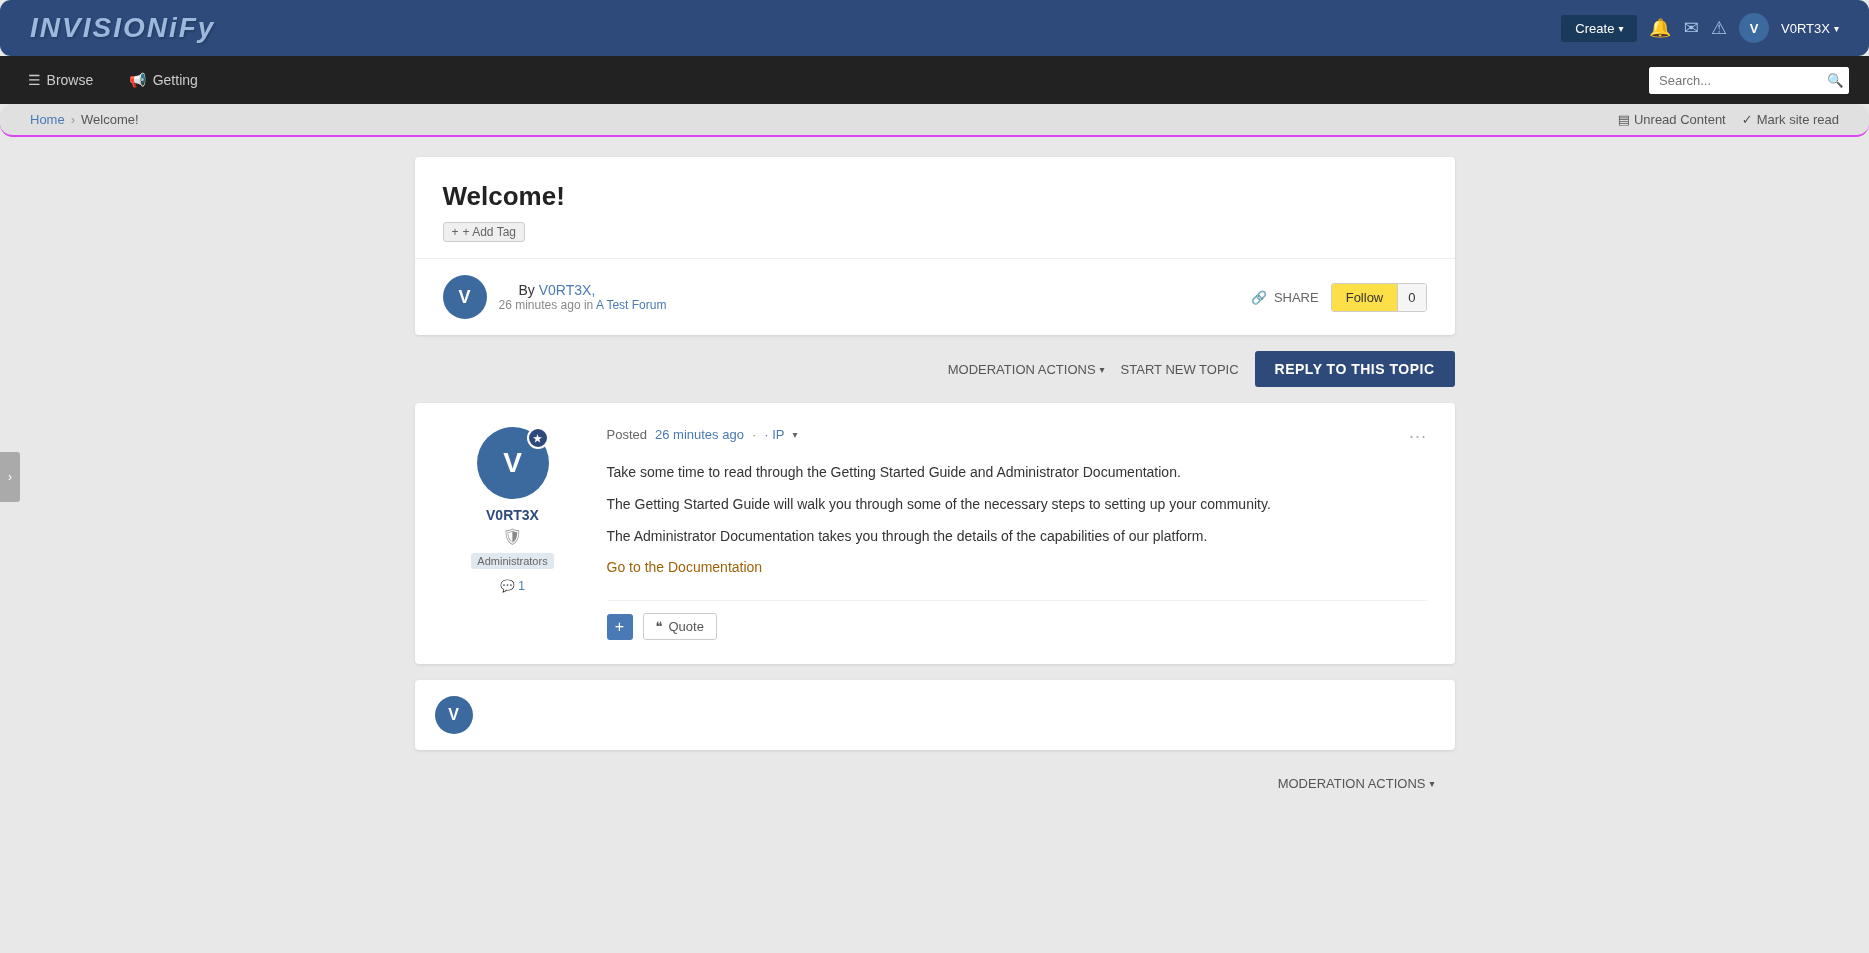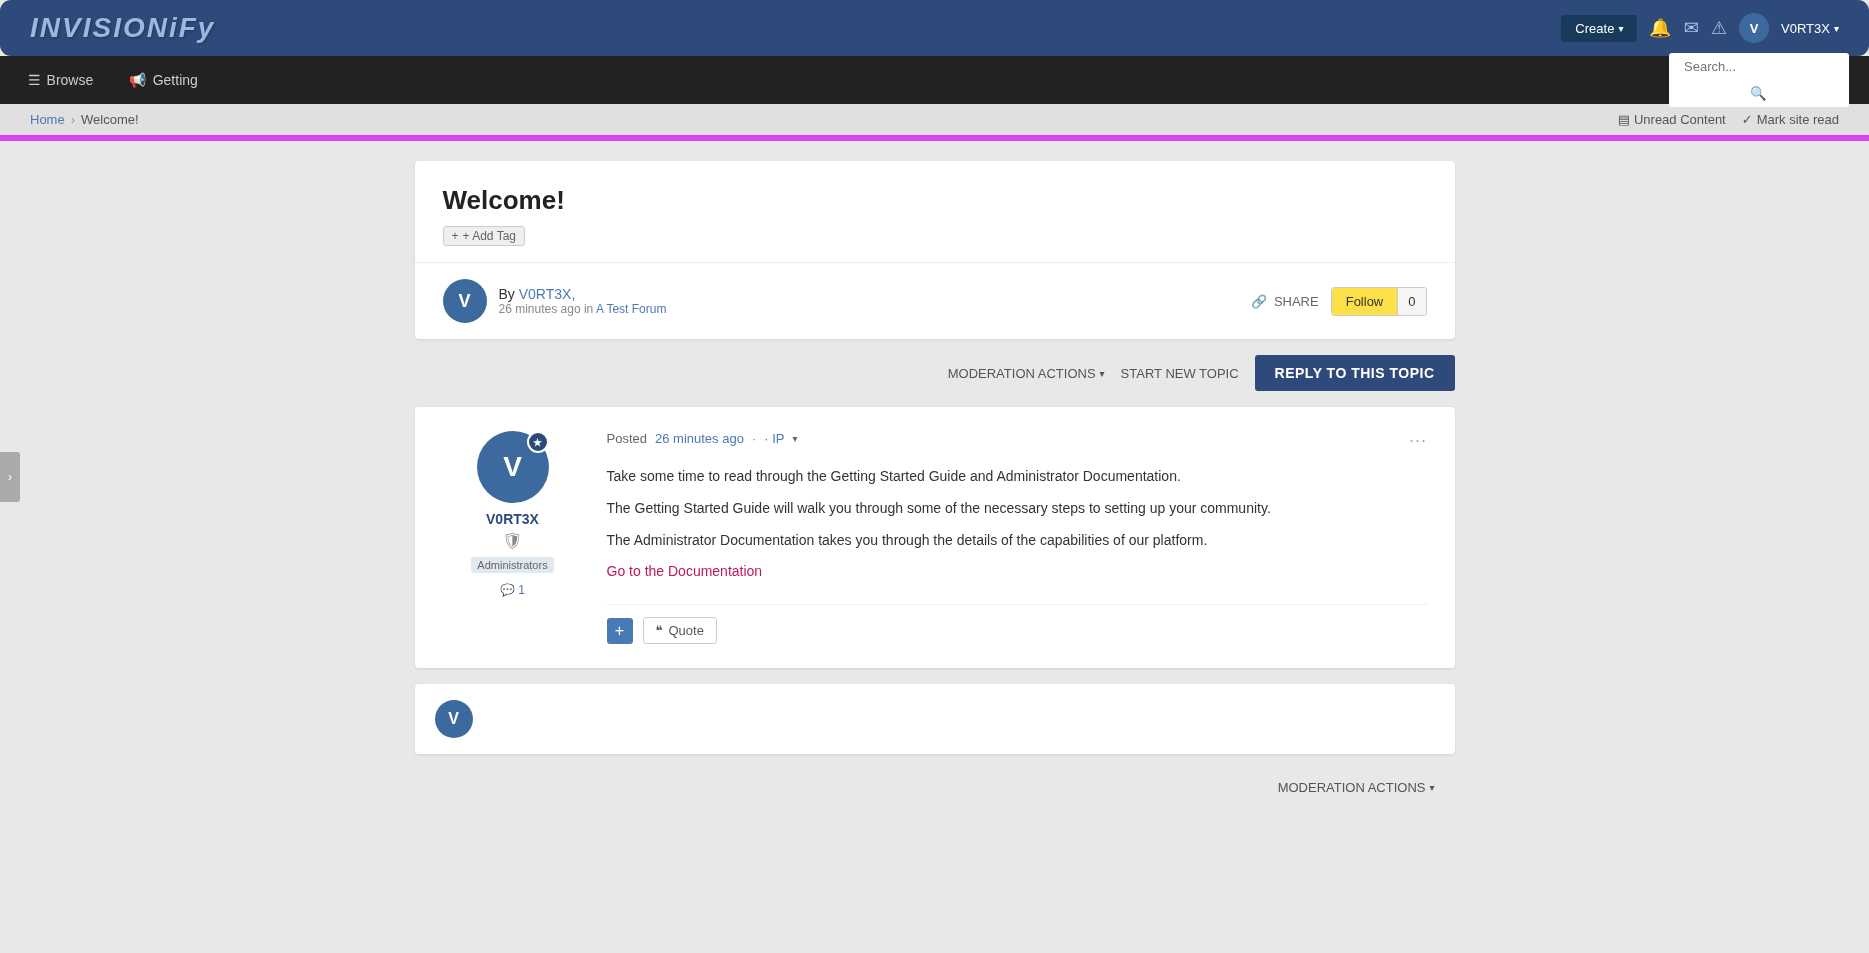--- a/index.html
+++ b/index.html
@@ -90,22 +90,21 @@
       align-items: center;
       gap: 6px;
       padding: 4px 8px;
     }
     .search-box {
       display: flex;
       align-items: center;
       background: #fff;
       border-radius: 3px;
       overflow: hidden;
-      width: 180px;
-      flex-direction: column;
+      width: 200px;
     }
     .search-input {
       border: none;
       outline: none;
       padding: 6px 10px;
       font-size: 13px;
       width: 170px;
       color: #666;
     }
     .search-btn {
@@ -116,21 +115,22 @@
       color: #666;
     }
 
     
     .breadcrumb-bar {
       background: #e0e0e0;
       padding: 8px 30px;
       display: flex;
       justify-content: space-between;
       align-items: center;
-      border-bottom: 6px solid #d946ef;
+      border-bottom: 2px solid #d946ef;
+      border-radius: 13px;
     }
     .breadcrumb {
       font-size: 13px;
       color: #555;
       display: flex;
       align-items: center;
       gap: 6px;
     }
     .breadcrumb a { color: #4a7ab5; text-decoration: none; }
     .breadcrumb-sep { color: #999; }
@@ -203,21 +203,21 @@
       border-radius: 50%;
       background: #3d6a9e;
       display: flex;
       align-items: center;
       justify-content: center;
       color: #fff;
       font-weight: bold;
       font-size: 18px;
     }
     .author-info { display: flex; flex-direction: column; }
-    .author-name { font-size: 14px; color: #333; }
+    .author-name { font-size: 14px; color: #333; margin-left: 20px; }
     .author-name a { color: #4a7ab5; text-decoration: none; }
     .post-time { font-size: 12px; color: #888; }
     .post-time a { color: #4a7ab5; text-decoration: none; }
     .topic-actions {
       display: flex;
       align-items: center;
       gap: 12px;
     }
     .share-btn {
       display: flex;
@@ -394,21 +394,21 @@
       font-size: 18px;
       line-height: 1;
     }
     .post-body {
       font-size: 14px;
       line-height: 1.7;
       color: #333;
       margin-bottom: 20px;
     }
     .post-body p { margin-bottom: 8px; }
-    .post-body a { color: #be185d; margin-top: 39px; }
+    .post-body a { color: #a16207; margin-top: 39px; }
     .post-footer {
       display: flex;
       align-items: center;
       gap: 10px;
       padding-top: 12px;
       border-top: 1px solid #f0f0f0;
     }
     .quote-btn {
       display: flex;
       align-items: center;

